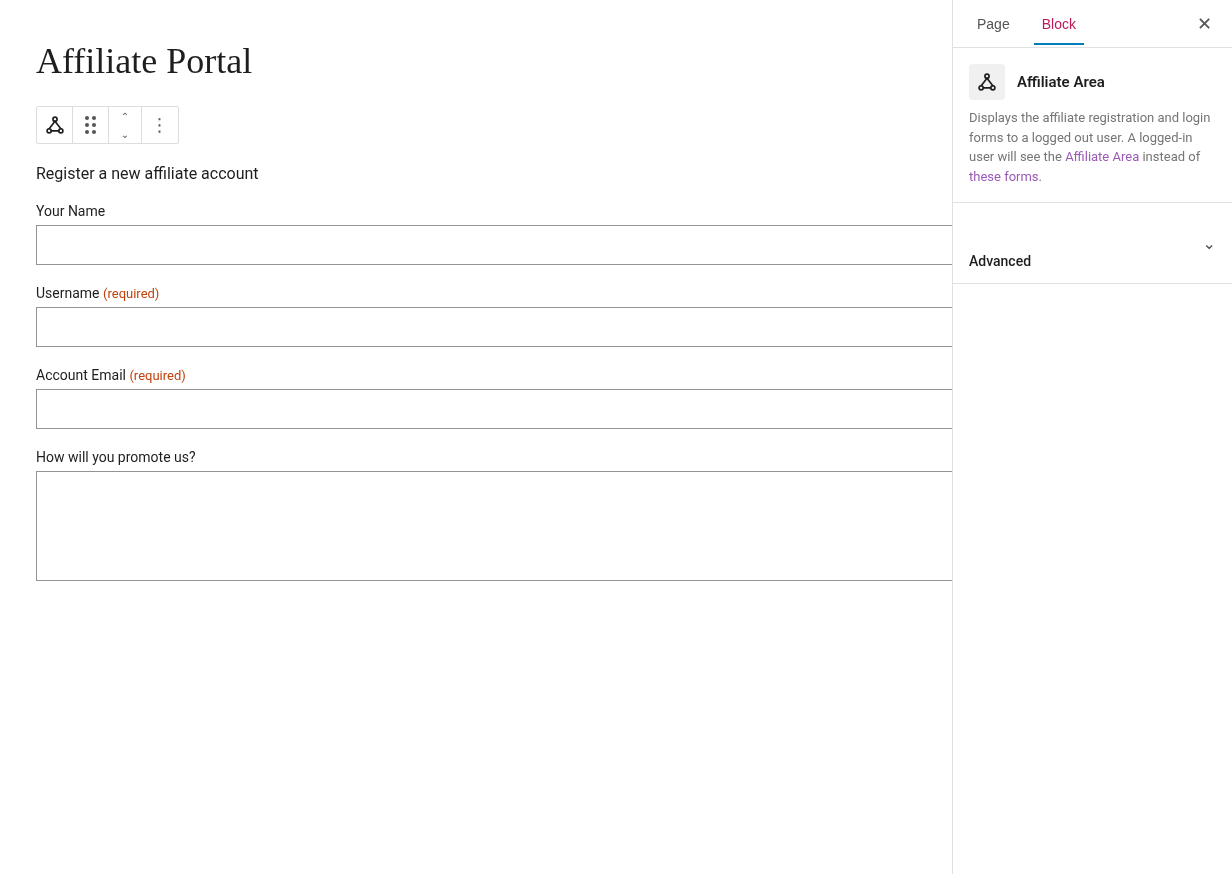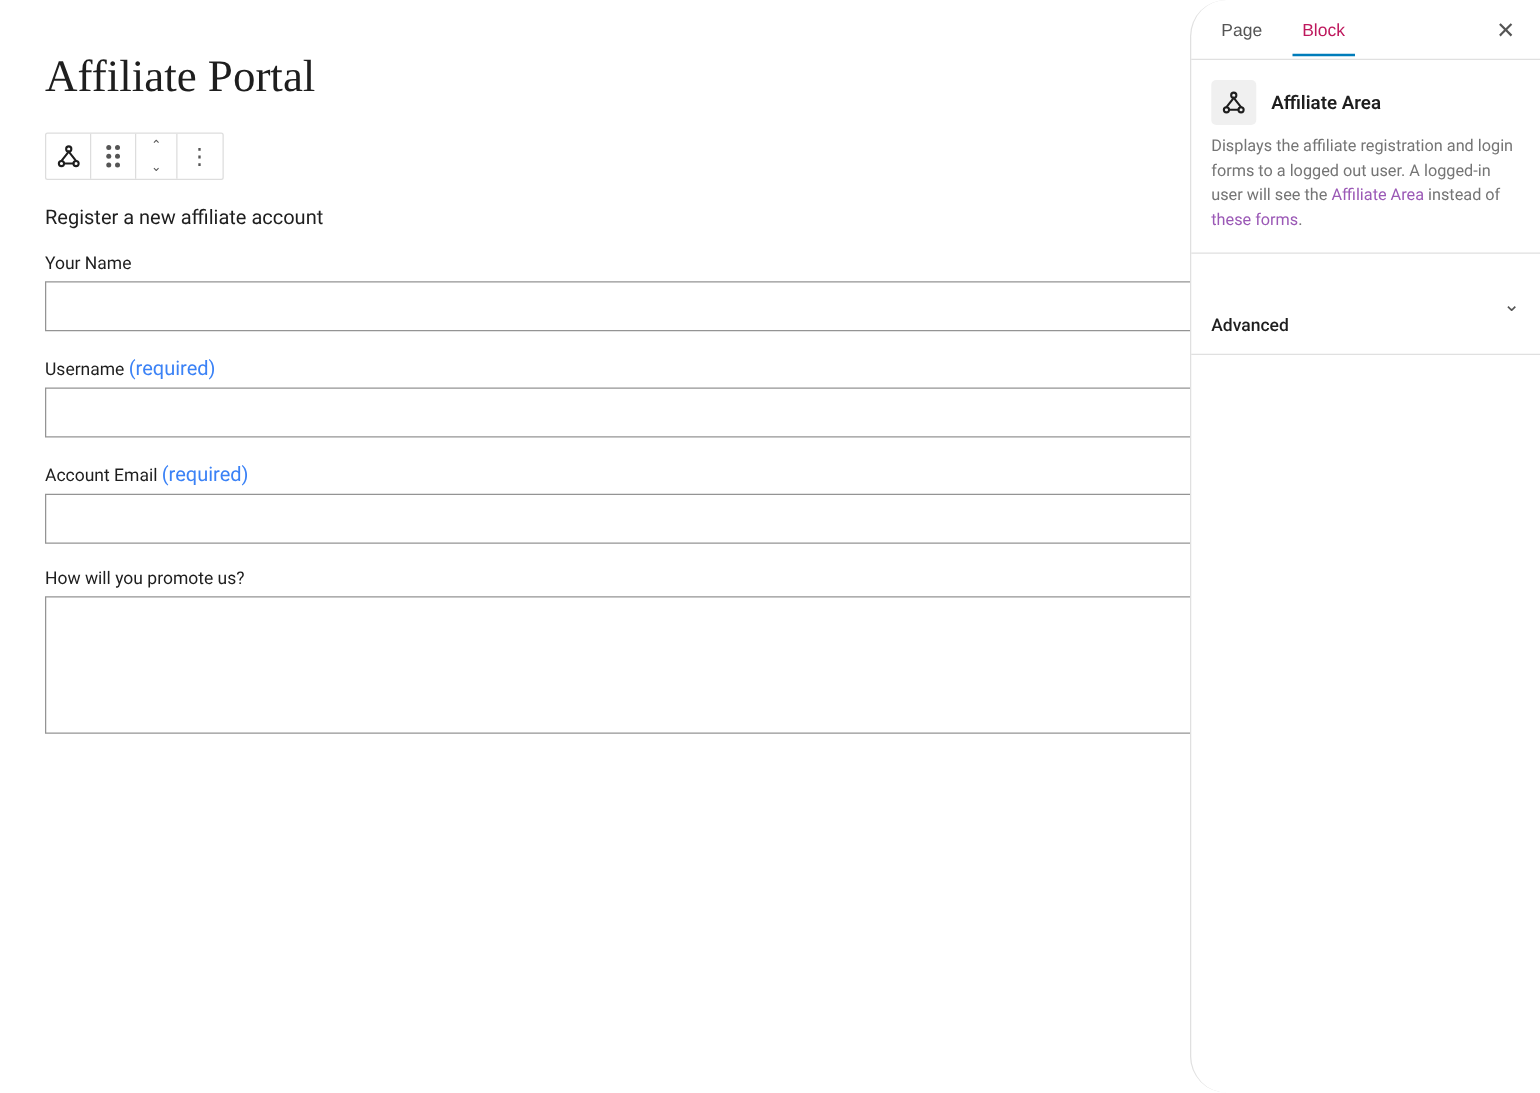--- a/index.html
+++ b/index.html
@@ -92,22 +92,22 @@
     }
 
     .form-label {
       display: block;
       font-size: 14px;
       color: #1e1e1e;
       margin-bottom: 6px;
     }
 
     .form-label .required-text {
-      color: #3b82f6;
-      font-size: 16px;
+      color: #c2410c;
+      font-size: 13px;
       text-align: right;
     }
 
     .form-input {
       width: 940px;
       height: 40px;
       border: 1px solid #949494;
       border-radius: 0;
       padding: 8px 12px;
       font-size: 14px;
@@ -127,21 +127,20 @@
       resize: vertical;
     }
 
     
     .sidebar {
       width: 280px;
       border-left: 1px solid #e0e0e0;
       background: #fff;
       display: flex;
       flex-direction: column;
-      border-radius: 29px;
     }
 
     
     .sidebar-tabs {
       display: flex;
       align-items: center;
       border-bottom: 1px solid #e0e0e0;
       padding: 0 16px;
       height: 48px;
       position: relative;

